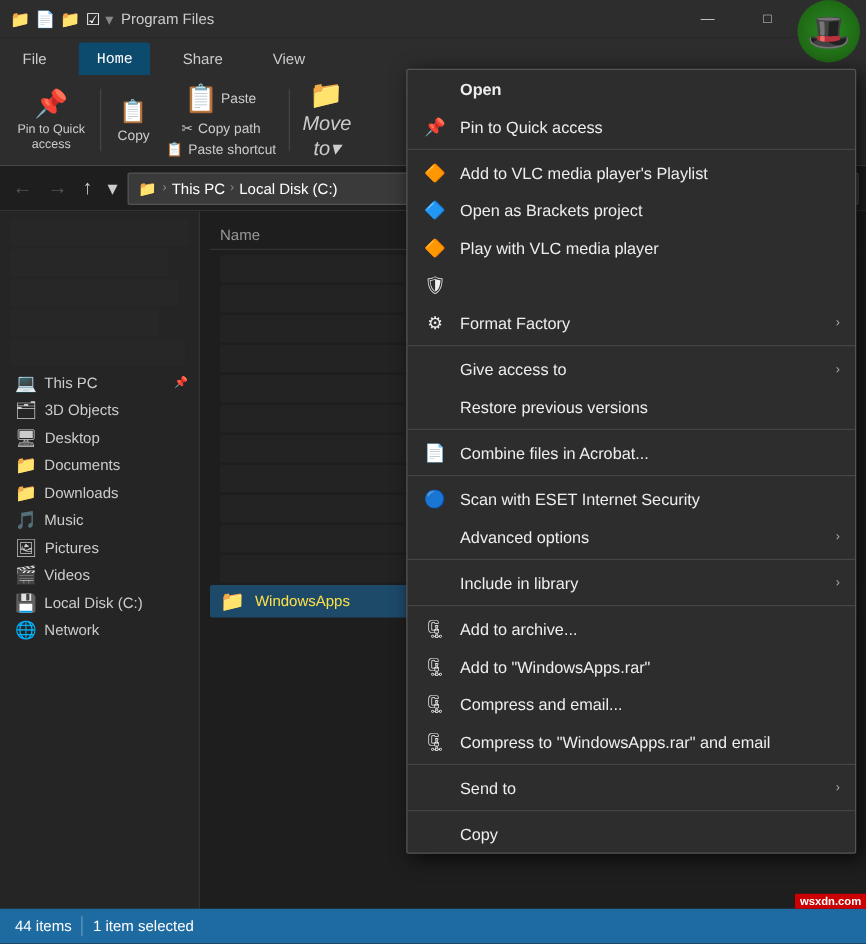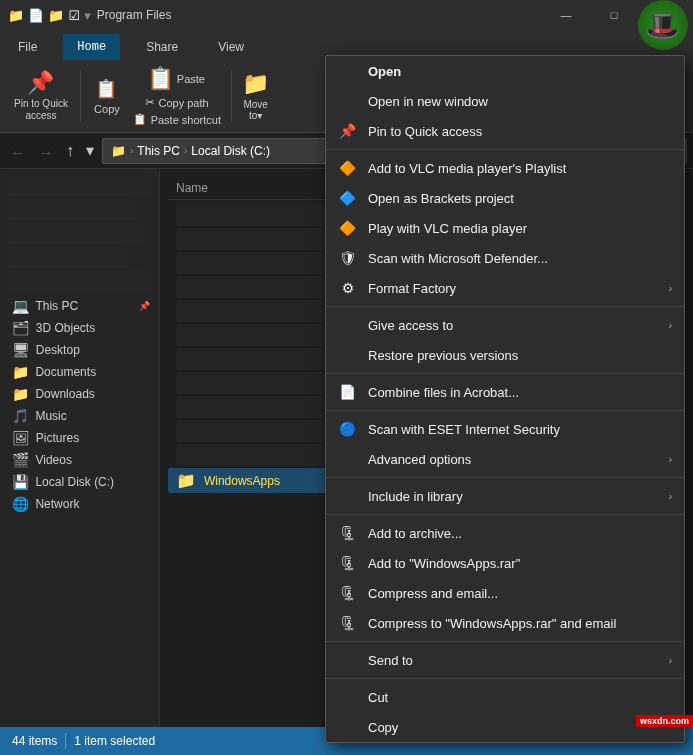--- a/index.html
+++ b/index.html
@@ -371,21 +371,21 @@
       </button>
       <button class="ribbon-btn-small">
         <span>📋</span>
         <span>Paste shortcut</span>
       </button>
     </div>
     <div class="divider-v"></div>
 
     <button class="move-btn">
       <div class="move-btn-icon">📁</div>
-      <span style="font-size:10px; color:#ccc;">Move<br>to▾</span>
+      <span style="font-size:16px; color:#ccc;font-style:italic;">Move<br>to▾</span>
     </button>
     <div style="margin-left:auto; font-size:11px; color:#888; padding-right:4px;">Clipboard</div>
   </div>
 </div>
 
 <div class="address-bar">
   <button class="nav-btn disabled">←</button>
   <button class="nav-btn disabled">→</button>
   <button class="nav-btn">↑</button>
   <button class="nav-btn">▾</button>
@@ -483,43 +483,38 @@
 <div class="watermark">
   <div class="watermark-circle">🎩</div>
 </div>
 
 <div class="context-menu" id="context-menu">
 <div class="ctx-item ctx-item-bold">
       <span class="ctx-icon"></span>
       <span>Open</span>
     </div>
     <div class="ctx-item">
-      <span class="ctx-icon"></span>
-      <span>Open in new window</span>
-    </div>
-    <div class="ctx-item">
       <span class="ctx-icon">📌</span>
       <span>Pin to Quick access</span>
     </div>
     <div class="ctx-sep"></div>
     <div class="ctx-item">
       <span class="ctx-icon">🔶</span>
       <span>Add to VLC media player's Playlist</span>
     </div>
     <div class="ctx-item">
       <span class="ctx-icon">🔷</span>
       <span>Open as Brackets project</span>
     </div>
     <div class="ctx-item">
       <span class="ctx-icon">🔶</span>
       <span>Play with VLC media player</span>
     </div>
     <div class="ctx-item">
       <span class="ctx-icon">🛡</span>
-      <span>Scan with Microsoft Defender...</span>
     </div>
     <div class="ctx-item">
       <span class="ctx-icon">⚙</span>
       <span>Format Factory</span>
       <span class="ctx-arrow">›</span>
     </div>
     <div class="ctx-sep"></div>
     <div class="ctx-item">
       <span class="ctx-icon"></span>
       <span>Give access to</span>
@@ -569,21 +564,17 @@
     </div>
     <div class="ctx-sep"></div>
     <div class="ctx-item">
       <span class="ctx-icon"></span>
       <span>Send to</span>
       <span class="ctx-arrow">›</span>
     </div>
     <div class="ctx-sep"></div>
     <div class="ctx-item">
       <span class="ctx-icon"></span>
-      <span>Cut</span>
-    </div>
-    <div class="ctx-item">
-      <span class="ctx-icon"></span>
       <span>Copy</span>
     </div>
   </div>
 
 <div style="position:absolute; bottom:28px; right:0; background:#cc0000; color:#fff; font-size:9px; padding:1px 4px; font-weight:bold; z-index:200;margin-top:24px;">wsxdn.com</div>
 
 </body></html>

